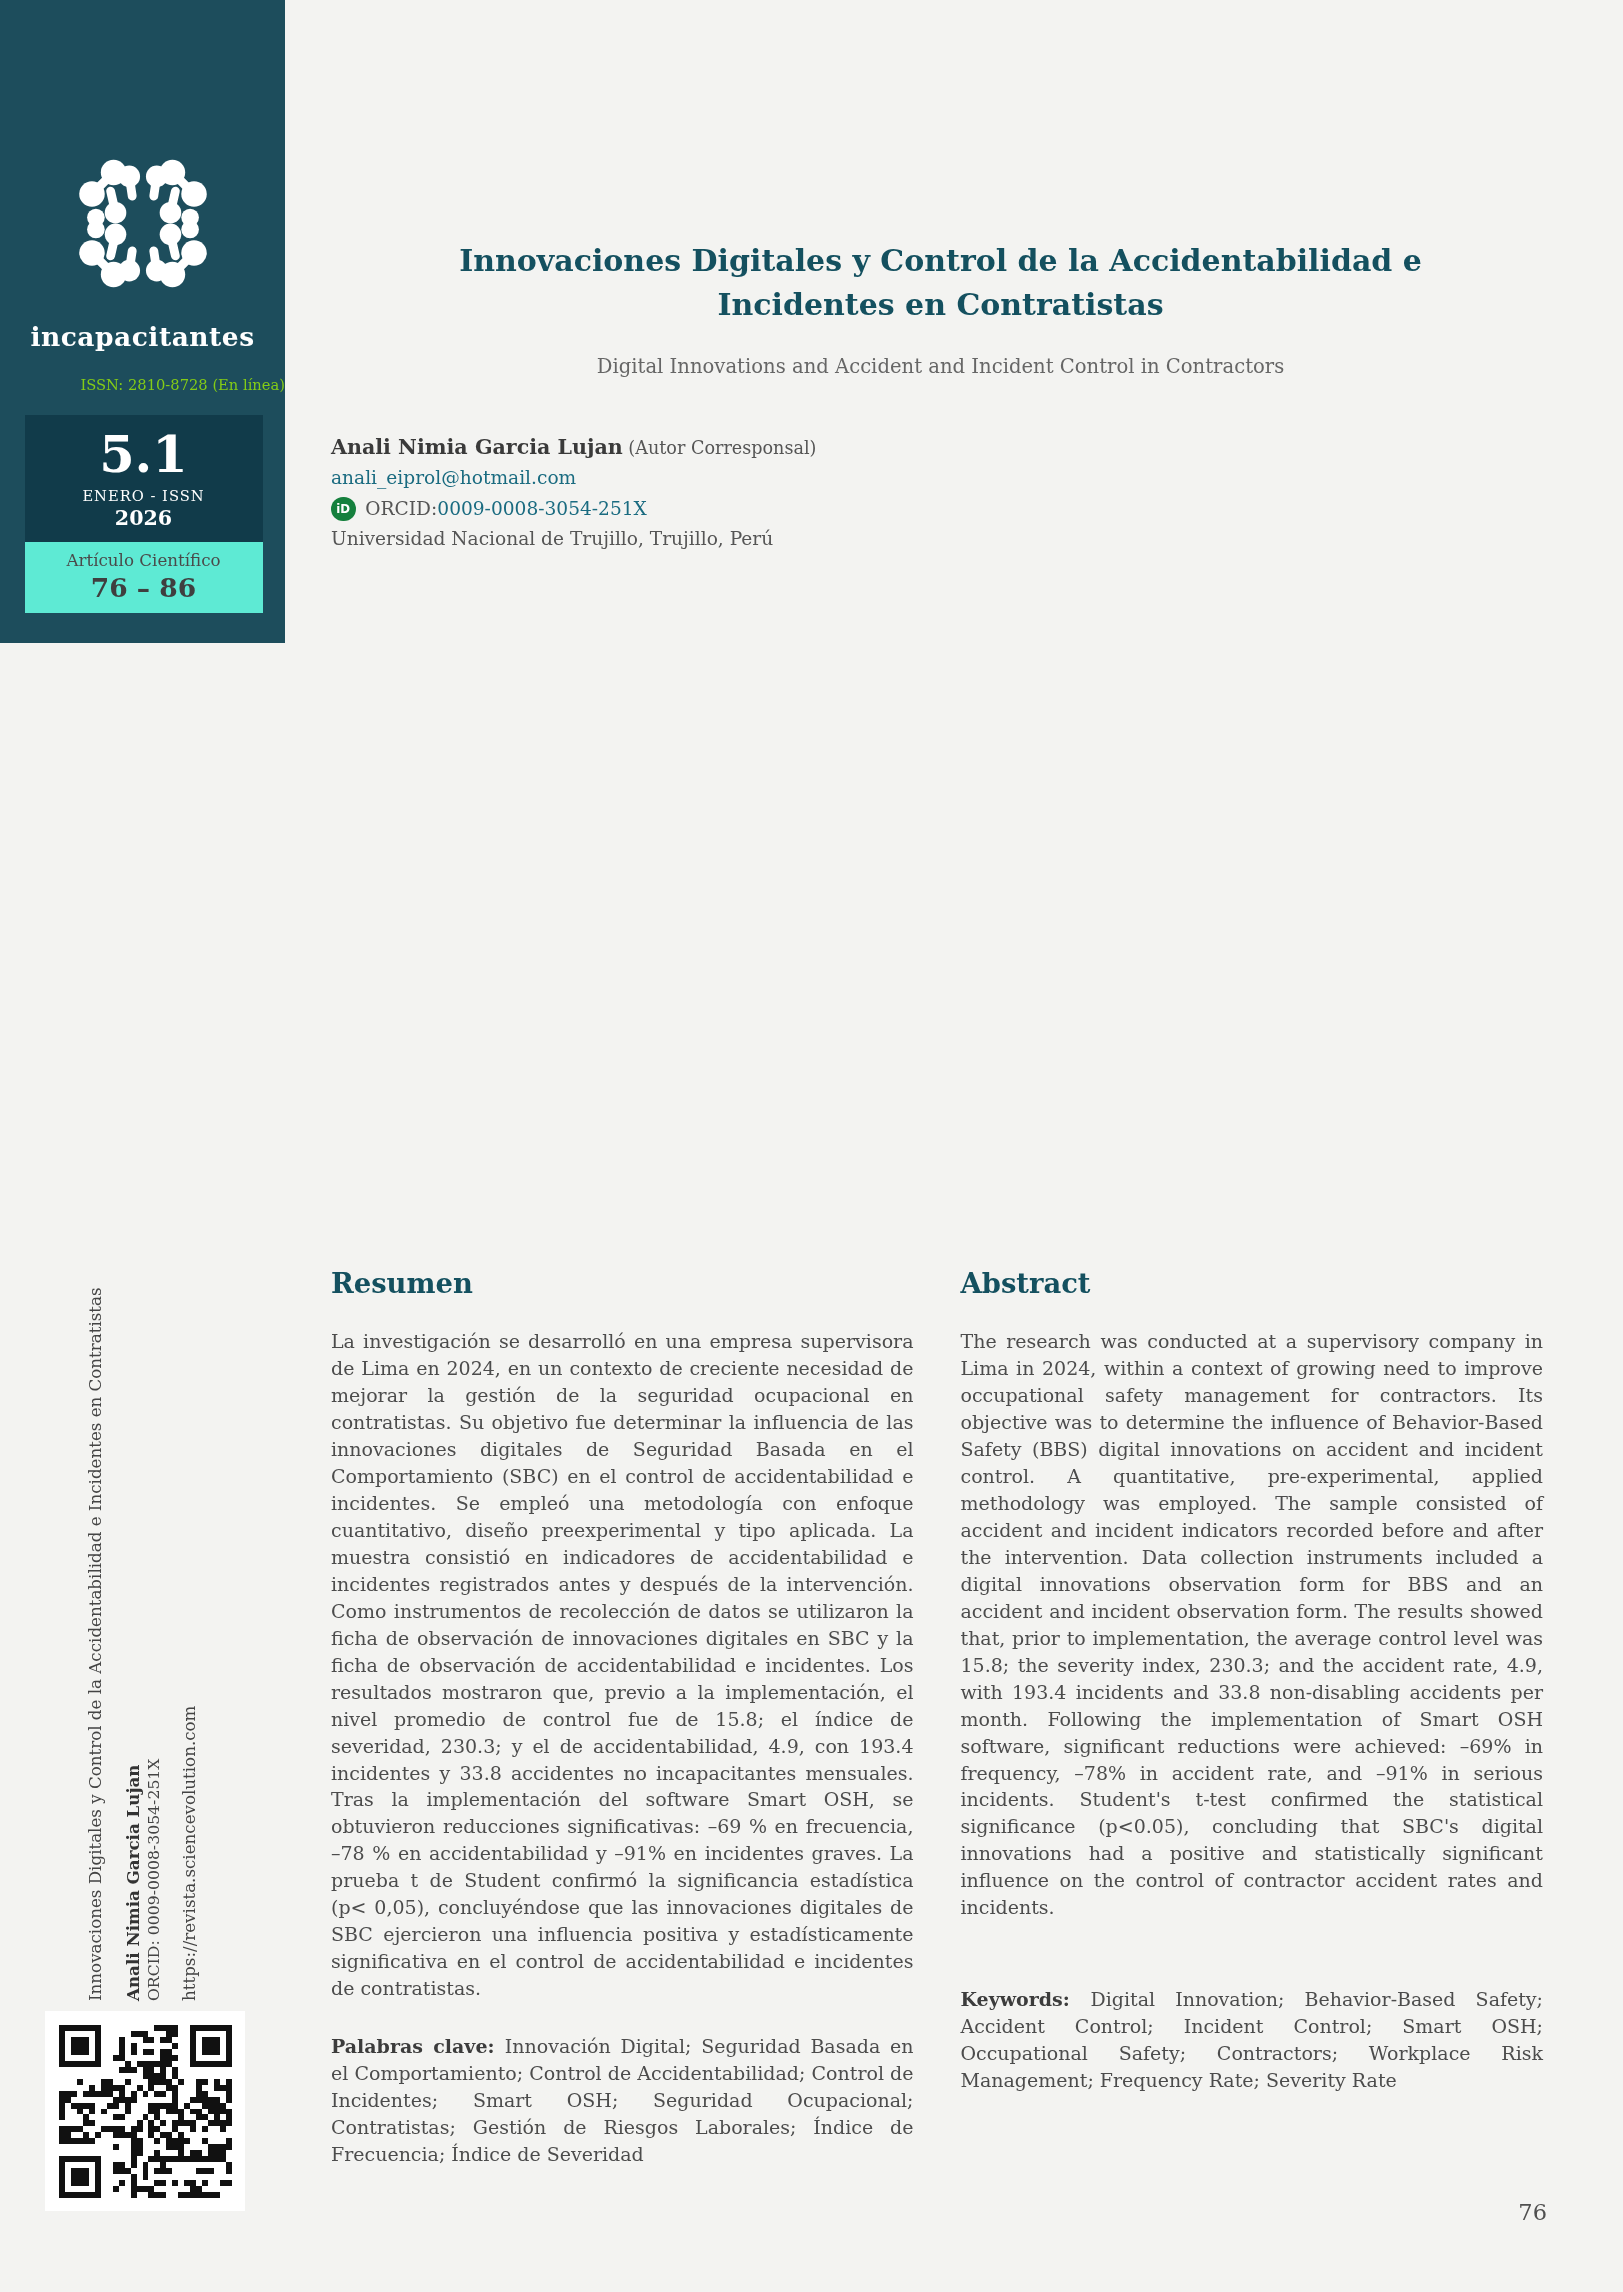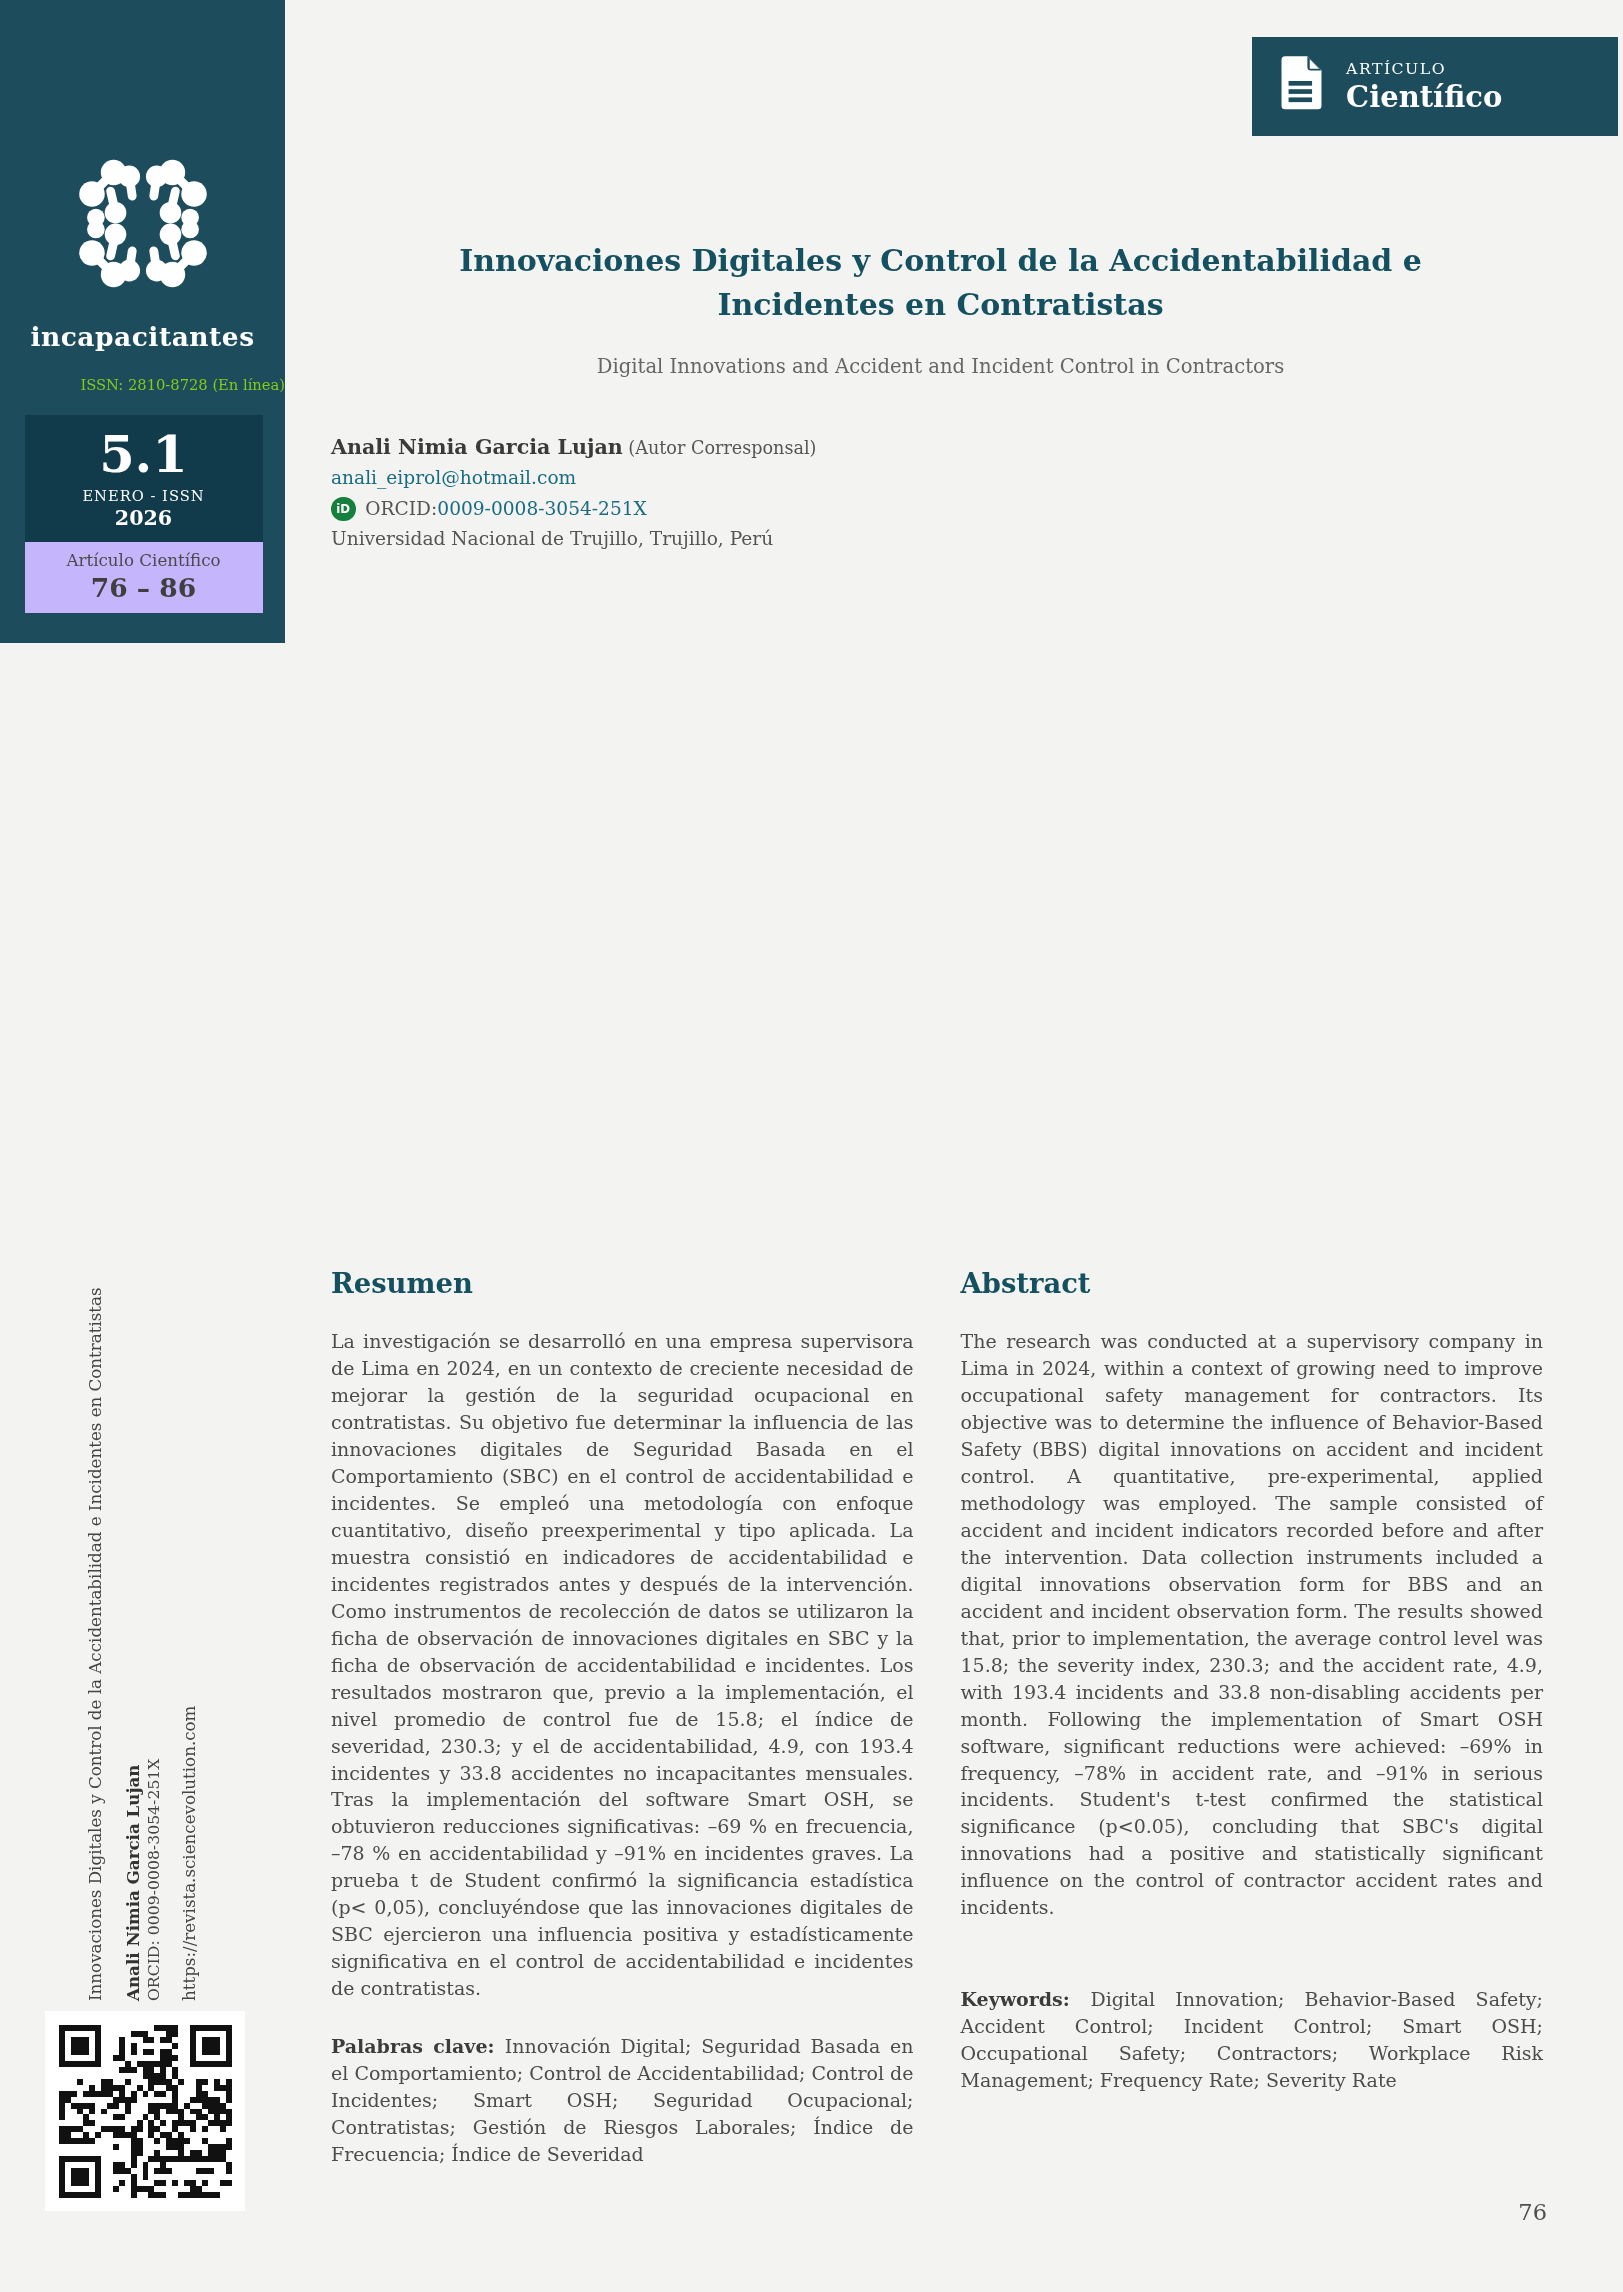--- a/index.html
+++ b/index.html
@@ -25,21 +25,21 @@
     position:absolute;left:0;right:0;top:376px;text-align:right;
     color:#84cc16;font-size:14.7px;
   }
   .volume-box{
     position:absolute;left:24.5px;top:415px;width:238px;
     background:#113b4a;text-align:center;color:#fff;
   }
   .volume-number{font-size:51px;font-weight:bold;line-height:1;padding-top:13.7px;}
   .volume-period{font-size:14.7px;letter-spacing:1px;margin-top:7.8px;}
   .volume-year{font-size:20.6px;font-weight:bold;margin-top:2px;padding-bottom:11.8px;}
-  .volume-foot{background:#c4b5fd;color:#4a4a4a;padding:7.8px 0 9.8px 0;}
+  .volume-foot{background:#5eead4;color:#4a4a4a;padding:7.8px 0 9.8px 0;}
   .volume-type{font-size:16.7px;}
   .volume-pages{font-size:26.5px;font-weight:bold;color:#3f3f3f;margin-top:2px;}
   
   .article-badge{
     position:absolute;left:1252px;top:37px;width:366px;height:99px;
     background:#1d4d5c;display:flex;align-items:center;
   }
   .article-badge .doc-icon{margin-left:25.5px;flex:0 0 auto;}
   .badge-texts{margin-left:21.6px;color:#fff;}
   .badge-kicker{font-size:15.7px;letter-spacing:1.5px;}
@@ -155,36 +155,20 @@
       <div class="volume-number">5.1</div>
       <div class="volume-period">ENERO - ISSN</div>
       <div class="volume-year">2026</div>
       <div class="volume-foot">
         <div class="volume-type">Artículo Científico</div>
         <div class="volume-pages">76 – 86</div>
       </div>
     </div>
   </div>
 
-  <div class="article-badge">
-    <span class="doc-icon">
-      <svg width="47" height="59" viewBox="0 0 40 50">
-        <path d="M3 4 a3 3 0 0 1 3-3 h19 l12 12 v30 a3 3 0 0 1 -3 3 h-28 a3 3 0 0 1 -3 -3 z" fill="#ffffff"></path>
-        <path d="M25 1 l12 12 h-9 a3 3 0 0 1 -3 -3 z" fill="#1d4d5c"></path>
-        <path d="M27 3.5 l8 8 h-8 z" fill="#ffffff"></path>
-        <rect x="9" y="22" width="20" height="4" fill="#1d4d5c"></rect>
-        <rect x="9" y="29" width="20" height="4" fill="#1d4d5c"></rect>
-        <rect x="9" y="36" width="20" height="4" fill="#1d4d5c"></rect>
-      </svg>
-    </span>
-    <span class="badge-texts">
-      <div class="badge-kicker">ARTÍCULO</div>
-      <div class="badge-label">Científico</div>
-    </span>
-  </div>
 
   <div class="title-wrap">
     <div>Innovaciones Digitales y Control de la Accidentabilidad e</div>
     <div>Incidentes en  Contratistas</div>
   </div>
   <div class="subtitle">Digital Innovations and Accident and Incident Control in Contractors</div>
 
   <div class="author-block">
     <div>
       <span class="author-name">Anali Nimia Garcia Lujan</span><span class="author-role"> (Autor Corresponsal)</span>

